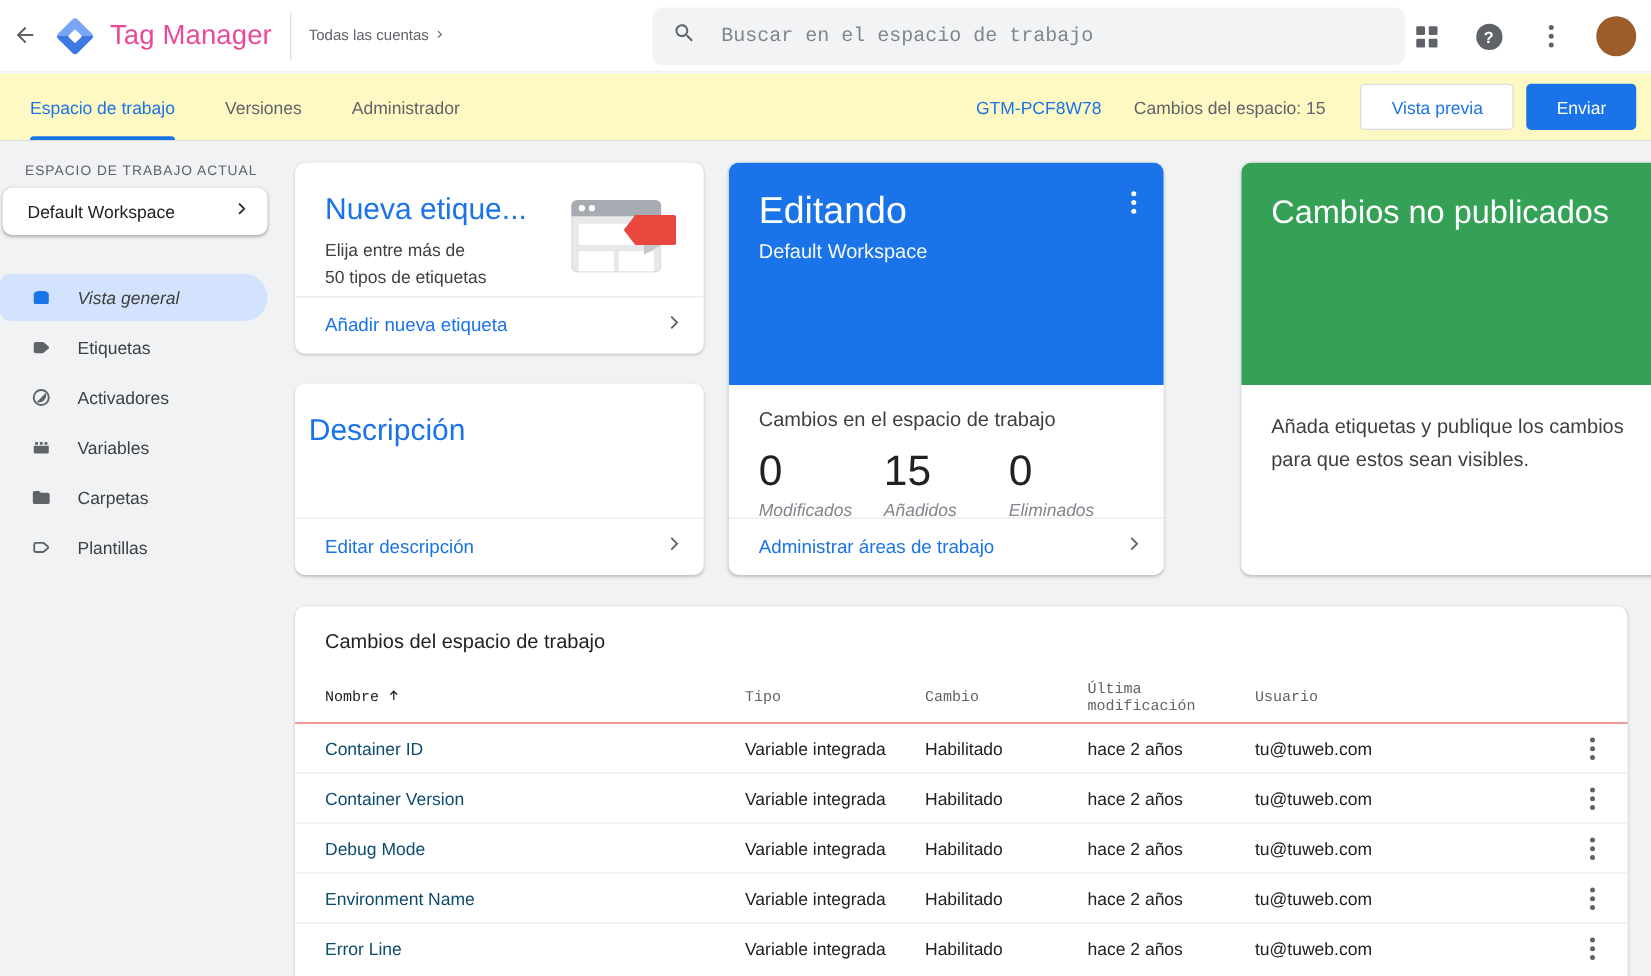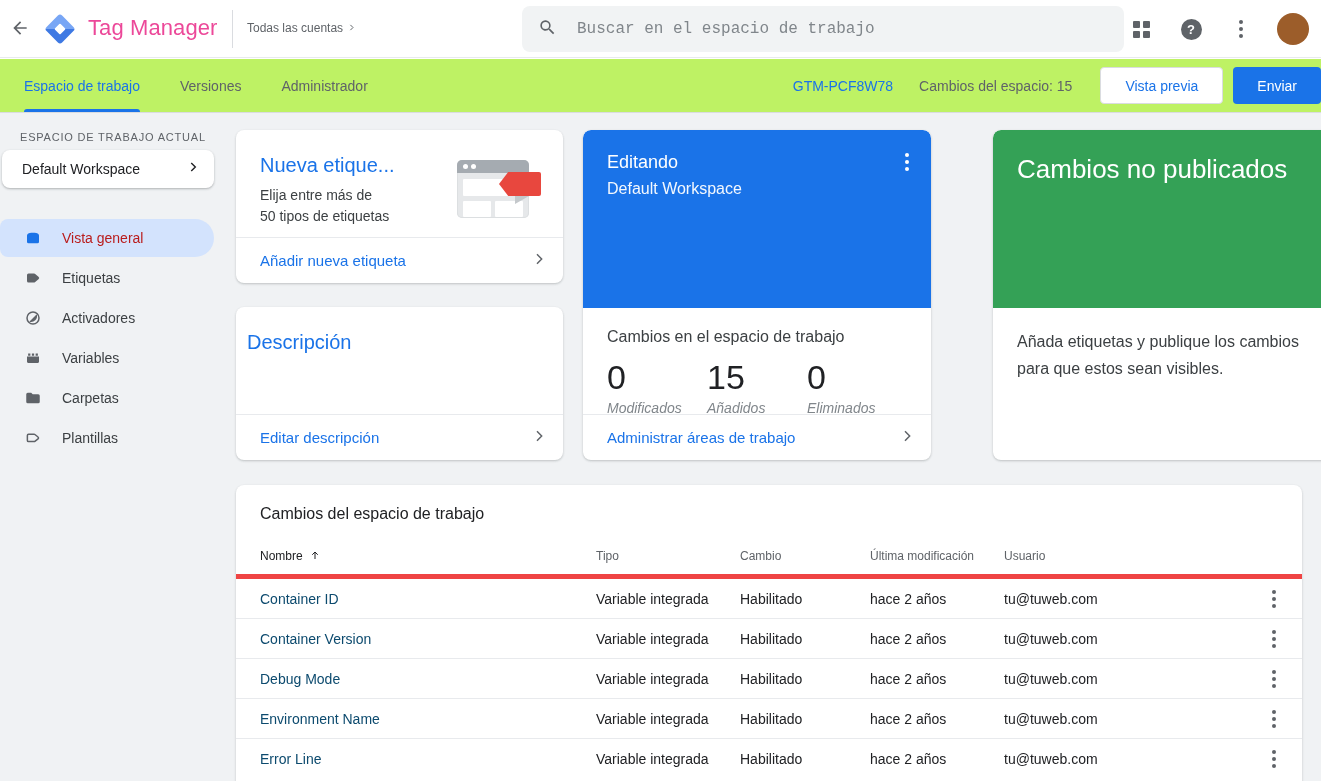--- a/index.html
+++ b/index.html
@@ -24,88 +24,88 @@
   .icon-btn { border:none; background:transparent; cursor:pointer; display:flex; align-items:center; justify-content:center; width:28px; height:28px; }
   .grid-icon { display:grid; grid-template-columns:7px 7px; grid-template-rows:7px 7px; gap:3px; }
   .grid-icon span { background:#5f6368; border-radius:1px; }
   .help-icon { width:21px; height:21px; border-radius:50%; background:#5f6368; color:#fff; font-size:13px; font-weight:bold; display:flex; align-items:center; justify-content:center; }
   .help-icon::after { content:"?"; }
   .kebab { display:flex; flex-direction:column; gap:3px; align-items:center; }
   .kebab i { width:4px; height:4px; border-radius:50%; background:#5f6368; }
   .kebab.white i { background:#fff; }
   .avatar { width:32px; height:32px; border-radius:50%; background:#9c5d2a; border:none; cursor:pointer; }
   
-  .tabbar { position:absolute; top:59px; left:0; right:0; height:54px; background:#bef264; border-bottom:1px solid #dadce0; display:flex; align-items:center; }
+  .tabbar { position:absolute; top:59px; left:0; right:0; height:54px; background:#fef9c3; border-bottom:1px solid #dadce0; display:flex; align-items:center; }
   .tabs { display:flex; align-items:stretch; height:100%; padding-left:24px; }
   .tab { position:relative; display:flex; align-items:center; padding:0 20px; font-size:14px; font-weight:500; color:#5f6368; cursor:pointer; }
   .tab:first-child { padding-left:0; }
   .tab.active { color:#1a73e8; }
   .tab.active::after { content:""; position:absolute; left:0; right:10px; bottom:0; height:3px; background:#1a73e8; border-radius:3px 3px 0 0; }
   .tab:first-child.active::after { right:20px; }
-  .tabbar-right { margin-left:auto; display:flex; align-items:center; padding-right:0; }
+  .tabbar-right { margin-left:auto; display:flex; align-items:center; padding-right:12px; }
   .gtm-id { font-size:14px; color:#1a73e8; cursor:pointer; margin-right:26px; text-decoration:none; }
   .changes-count { font-size:14px; color:#5f6368; margin-right:28px; }
   .btn-outline { height:37px; padding:0 24px; background:#fff; border:1px solid #dadce0; border-radius:4px; color:#1a73e8; font-size:14px; font-weight:500; cursor:pointer; margin-right:10px; font-family:"Liberation Sans",sans-serif; }
   .btn-primary { height:37px; padding:0 24px; background:#1a73e8; border:none; border-radius:4px; color:#fff; font-size:14px; font-weight:500; cursor:pointer; font-family:"Liberation Sans",sans-serif;text-align:center; }
   
   .body { position:absolute; top:113px; left:0; right:0; bottom:0; background:#f0f2f4; }
   
   .sidebar { position:absolute; left:0; top:0; width:236px; bottom:0; }
   .sidebar-section-label { position:absolute; left:20px; top:18px; font-size:11px; letter-spacing:.8px; color:#5f6368; font-weight:500; }
   .workspace-card { position:absolute; left:2px; top:37px; width:212px; height:38px; background:#fff; border-radius:8px; box-shadow:0 1px 2px rgba(60,64,67,.25), 0 1px 3px rgba(60,64,67,.12); display:flex; align-items:center; padding:0 14px 0 20px; cursor:pointer; }
   .workspace-card .ws-name { flex:1; font-size:14px; color:#202124; font-weight:500; }
   .nav { position:absolute; left:0; top:106px; width:214px; display:flex; flex-direction:column; gap:2px; }
   .nav-item { position:relative; height:38px; display:flex; align-items:center; padding-left:24px; cursor:pointer; border-radius:0 19px 19px 0; }
   .nav-item .nav-icon { width:18px; height:18px; display:flex; align-items:center; justify-content:center; }
   .nav-item .nav-icon svg { fill:#5f6368; stroke:#5f6368; }
   .nav-item span.lbl { margin-left:20px; font-size:14px; color:#3c4043; }
   .nav-item.active { background:#d3e3fd; border-radius:8px 19px 19px 8px; }
   .nav-item.active .nav-icon svg { fill:#1a73e8; stroke:#1a73e8; }
-  .nav-item.active span.lbl { color:#b91c1c; font-weight:500; }
+  .nav-item.active span.lbl { color:#404040; font-weight:500;font-style:italic; }
   
   .content { position:absolute; left:236px; top:0; right:0; bottom:0; }
   .card { position:absolute; background:#fff; border-radius:8px; box-shadow:0 1px 2px rgba(60,64,67,.18), 0 1px 3px rgba(60,64,67,.1); }
   .card-footer { position:absolute; left:0; right:0; bottom:0; height:46px; border-top:1px solid #e8eaed; display:flex; align-items:center; padding:0 16px 0 24px; cursor:pointer; }
   .card-footer .link { flex:1; font-size:15px; color:#1a73e8; font-weight:400; }
-  .card-title-blue { font-size:20px; color:#1a73e8; }
+  .card-title-blue { font-size:24px; color:#1a73e8; }
   .card-newtag { left:0; top:17px; width:327px; height:153px; }
   .card-newtag .inner { padding:24px 24px 0 24px; }
   .card-newtag .sub { margin-top:8px; font-size:14px; line-height:21px; color:#3c4043; }
   .tag-illus { position:absolute; right:22px; top:26px; width:84px; height:66px; }
   .tag-illus .win { position:absolute; left:0; top:4px; width:72px; height:58px; background:#e6e8ea; border-radius:5px; overflow:hidden; box-shadow:inset 0 0 0 1px #dcdfe1; }
   .tag-illus .winbar { position:absolute; left:0; top:0; width:72px; height:13px; background:#a5abb1; }
   .tag-illus .dot { position:absolute; top:4px; width:5px; height:5px; border-radius:50%; background:#fff; }
   .tag-illus .p1 { position:absolute; left:6px; top:19px; width:60px; height:17px; background:#fff; border-radius:1px; }
   .tag-illus .p2 { position:absolute; left:6px; top:41px; width:28px; height:16px; background:#fff; border-radius:1px; }
   .tag-illus .p3 { position:absolute; left:38px; top:41px; width:28px; height:16px; background:#fff; border-radius:1px; }
   .tag-illus .redtag { position:absolute; right:0; top:16px; width:42px; height:24px; background:#e8473e; clip-path:polygon(22% 0, 100% 0, 100% 100%, 22% 100%, 0 50%); border-radius:2px; }
   .tag-illus .fold { position:absolute; right:12px; top:40px; width:14px; height:8px; background:#c4c8cb; clip-path:polygon(0 0, 100% 0, 0 100%); }
   .card-desc { left:0; top:194px; width:327px; height:153px; }
   .card-desc .inner { padding:24px 24px 0 11px; }
   .card-editing { left:347px; top:17px; width:348px; height:330px; overflow:hidden; }
   .blue-head { position:absolute; left:0; top:0; right:0; height:178px; background:#1a73e8; border-radius:8px 8px 0 0; padding:22px 16px 0 24px; }
-  .blue-head h2 { font-size:18px; font-weight:400; color:#fff; }
+  .blue-head h2 { font-size:30px; font-weight:400; color:#fff; }
   .blue-head .subtitle { margin-top:7px; font-size:16px; color:rgba(255,255,255,.95); }
   .blue-head .kebab-btn { position:absolute; right:10px; top:18px; }
   .stats-body { position:absolute; left:0; top:178px; right:0; bottom:46px; padding:20px 24px 0 24px; }
   .stats-title { font-size:16px; color:#3c4043; }
   .stats-row { display:flex; margin-top:12px; }
   .stat { width:100px; }
   .stat .num { font-size:34px; font-weight:300; color:#202124; line-height:38px; }
   .stat .lab { margin-top:4px; font-size:14px; color:#80868b;font-style:italic; }
   .card-green { left:717px; top:17px; width:349px; height:330px; overflow:hidden;margin-left:40px; }
   .green-head { position:absolute; left:0; top:0; right:0; height:178px; background:#34a156; border-radius:8px 8px 0 0; padding:24px 24px 0 24px; }
   .green-head h2 { font-size:26px; font-weight:400; color:#fff; }
   .green-body { position:absolute; left:0; top:178px; right:0; bottom:0; padding:20px 26px 0 24px; }
   .green-body p { font-size:16px; line-height:27px; color:#3c4043; }
   
   .card-table { left:0; top:372px; width:1066px; height:312px; }
   .table-title { padding:20px 0 0 24px; font-size:16px; color:#202124; }
   .thead, .trow { display:grid; grid-template-columns:336px 144px 130px 134px 1fr 56px; align-items:center; padding-left:24px; }
-  .thead { height:41px; margin-top:15px; border-bottom:5px solid #ef4444; }
+  .thead { height:41px; margin-top:15px; border-bottom:1px solid #ef4444;font-family:Liberation Mono, monospace; }
   .th { font-size:12px; color:#5f6368; font-weight:400; }
   .th.sorted { color:#202124; font-weight:500; display:flex; align-items:center; gap:6px; cursor:pointer; }
   .trow { height:40px; border-bottom:1px solid #e8eaed; background:#fff; }
   .trow:last-child { border-bottom:none; }
   .cell { font-size:14px; color:#202124; }
   .cell.name { color:#0c4a6e; cursor:pointer; }
   .row-kebab { justify-self:center; }
   .chev { flex-shrink:0; }
 </style>
 </head>

